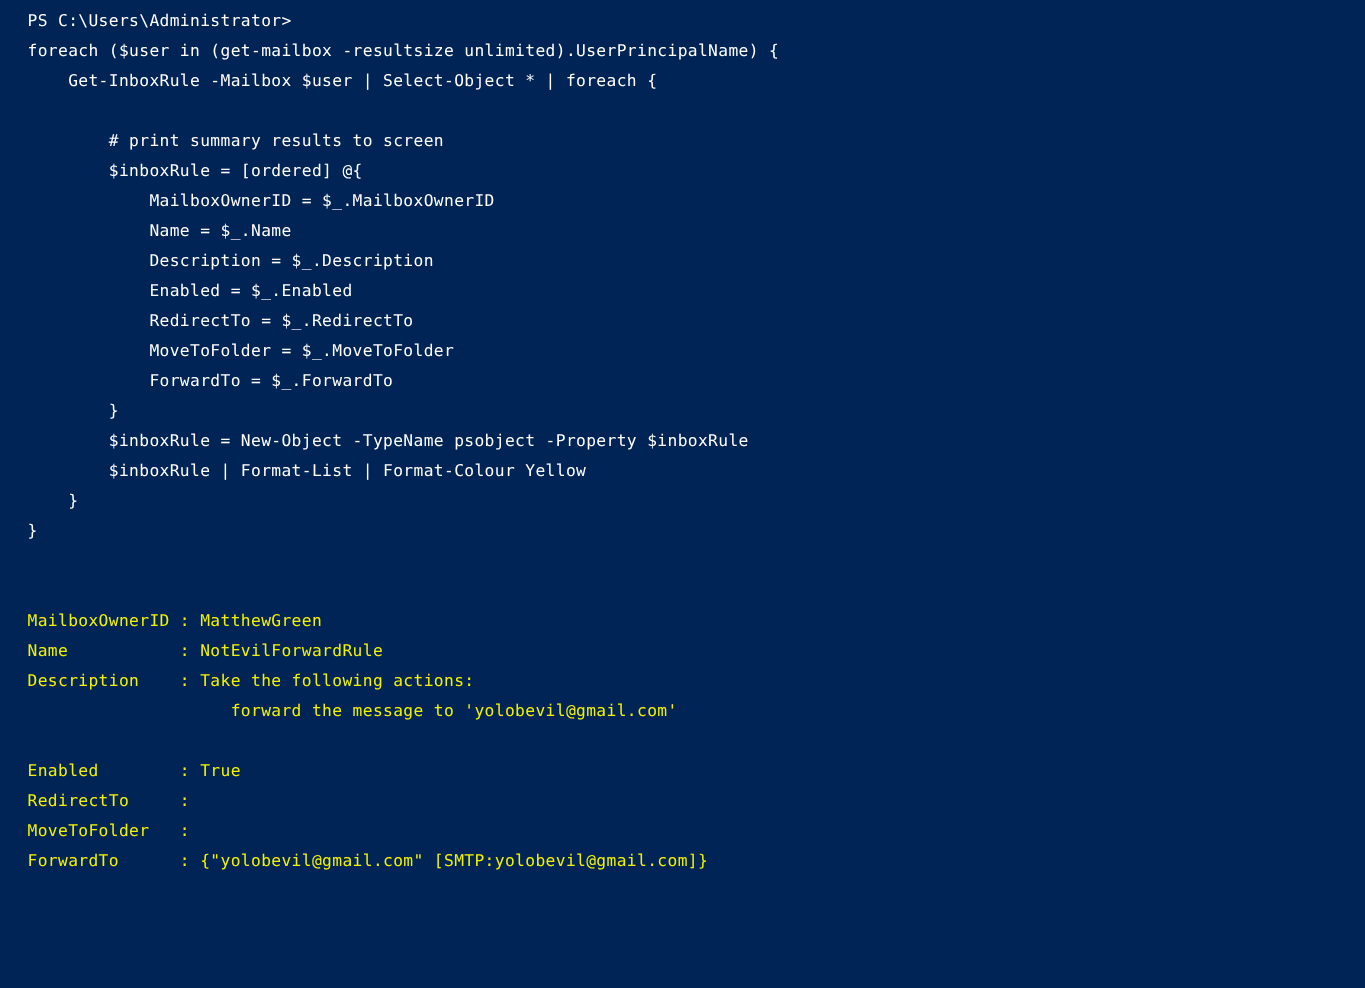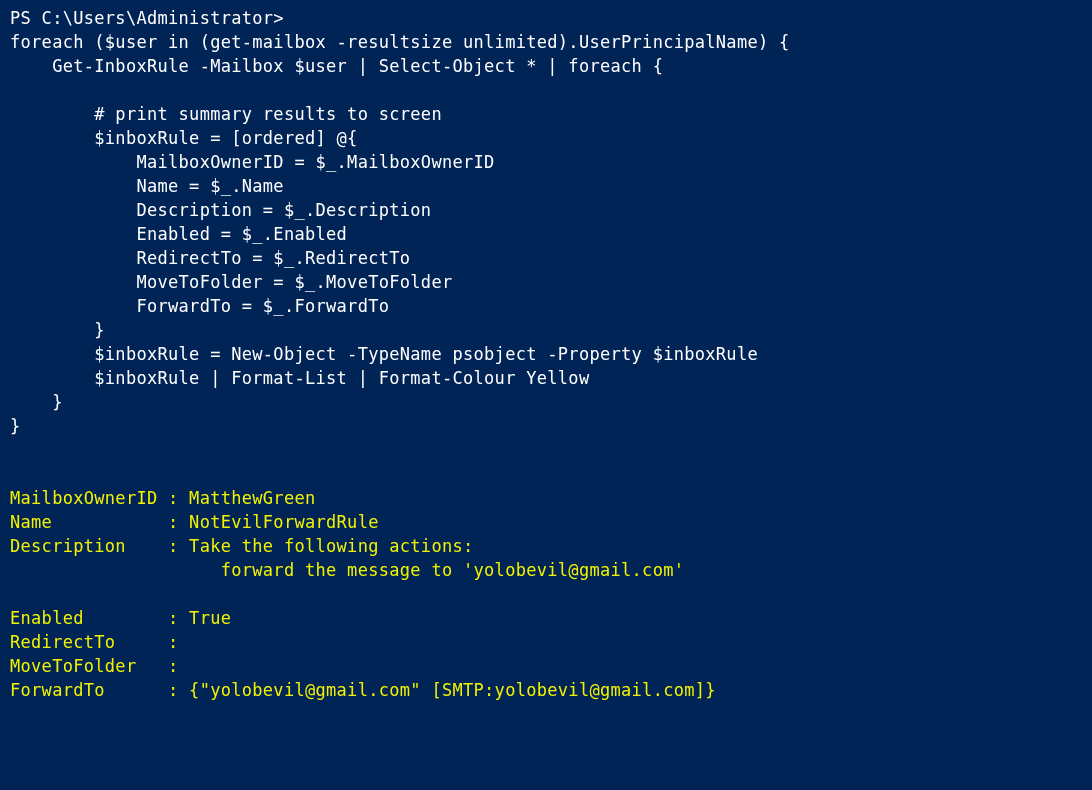--- a/index.html
+++ b/index.html
@@ -5,25 +5,25 @@
   html, body {
     margin: 0;
     padding: 0;
     background: #012456;
     width: 1092px;
     height: 790px;
     overflow: hidden;
   }
   .terminal {
     font-family: Consolas, "Lucida Console", monospace;
-    font-size: 17px;
+    font-size: 13px;
     line-height: 24px;
     color: #ffffff;
     white-space: pre;
-    padding: 6px 10px;
+    padding: 6px 22px;
     letter-spacing: 0.3px;
   }
   .prompt { color: #ffffff; }
   .code   { color: #ffffff; }
   .out    { color: #f2f200; }
 </style>
 </head>
 <body>
 
 <div class="terminal"><span class="prompt">PS C:\Users\Administrator&gt;</span>

